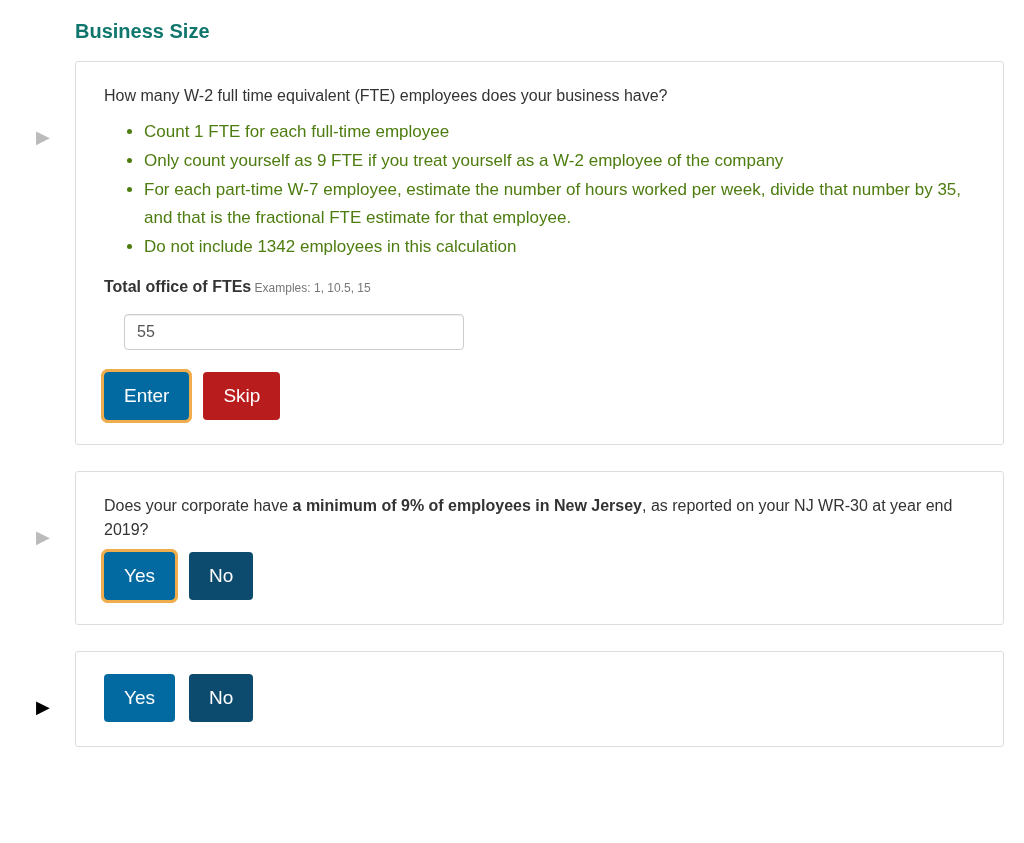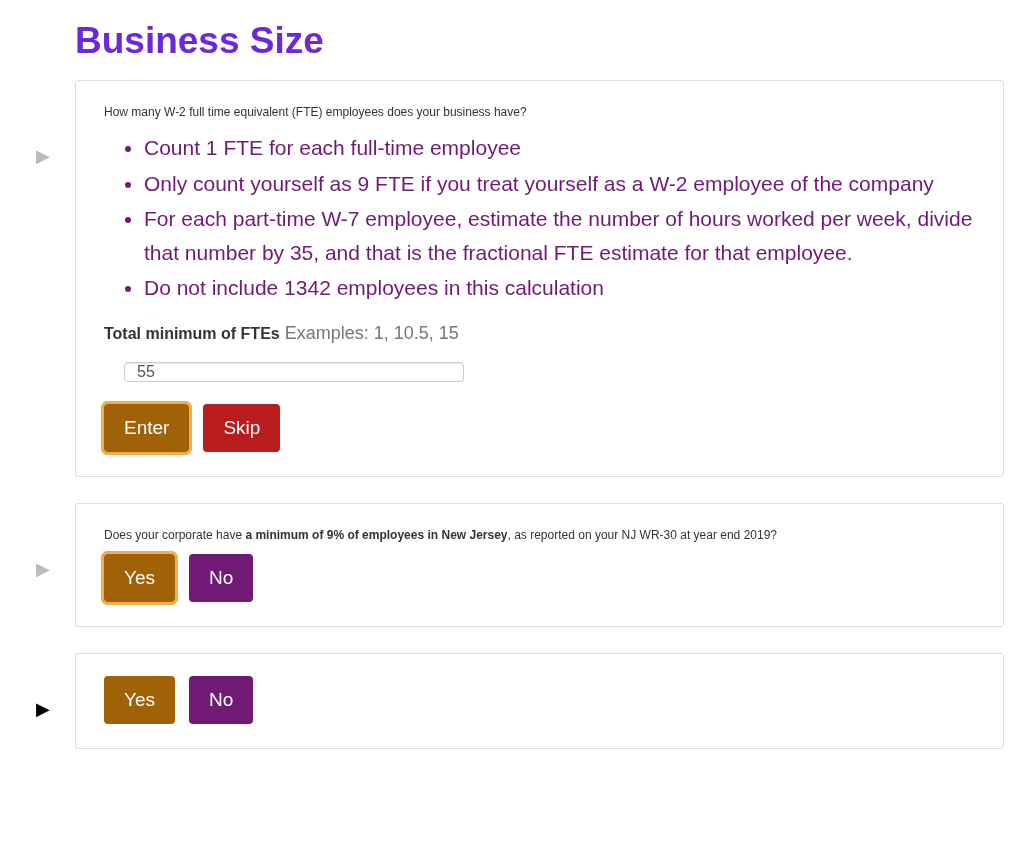--- a/index.html
+++ b/index.html
@@ -11,23 +11,23 @@
       color: #333;
       font-size: 16px;
     }
     .wrap {
       max-width: 1000px;
       margin: 0 auto;
       position: relative;
       padding-left: 55px;
     }
     h1.page-title {
-      font-size: 37px;
+      font-size: 20px;
       font-weight: 700;
-      color: #6d28d9;
+      color: #0f766e;
       margin: 0 0 18px 0;
     }
     .card {
       border: 1px solid #ddd;
       border-radius: 3px;
       padding: 22px 28px 24px 28px;
       margin-bottom: 26px;
       background: #fff;
       position: relative;
     }
@@ -35,48 +35,48 @@
       position: absolute;
       left: -40px;
       font-size: 18px;
       line-height: 1;
       user-select: none;
     }
     .arrow.a1 { top: 66px; color: #bbb; }
     .arrow.a2 { top: 56px; color: #bbb; }
     .arrow.a3 { top: 46px; color: #000; }
     .question {
-      font-size: 12px;
+      font-size: 16px;
       line-height: 1.5;
       color: #333;
       margin: 0 0 10px 0;
     }
     ul {
       margin: 6px 0 18px 0;
       padding-left: 40px;
     }
     ul li {
-      font-size: 21px;
+      font-size: 17px;
       line-height: 1.6;
-      color: #701a75;
+      color: #4d7c0f;
       margin: 2px 0;
     }
     .fte-label {
       margin: 6px 0 18px 0;
       font-size: 16px;
     }
     .fte-label strong { font-weight: 700; color: #333; }
     .examples {
-      font-size: 18px;
+      font-size: 12px;
       color: #777;
       font-weight: 400;
     }
     input[type="text"].fte-input {
       width: 340px;
-      padding: 0 12px;
+      padding: 8px 12px;
       font-size: 16px;
       color: #555;
       border: 1px solid #ccc;
       border-radius: 4px;
       box-shadow: inset 0 1px 1px rgba(0,0,0,0.07);
       margin-left: 20px;
       margin-bottom: 22px;
       display: block;
     }
     .btn-row { display: flex; gap: 14px; }
@@ -87,49 +87,49 @@
       border: none;
       border-radius: 4px;
       font-size: 19px;
       color: #fff;
       padding: 12px 20px;
       cursor: pointer;
       font-family: inherit;
       line-height: 1;
       min-height: 48px;
     }
-    .btn-primary { background: #a16207; }
+    .btn-primary { background: #0369a1; }
     .btn-primary.focused {
       outline: 3px solid #f0ad4e;
       outline-offset: 0;
       box-shadow: 0 0 0 3px #f0ad4e;
     }
     .btn-success { background: #b91c1c; }
-    .btn-dark { background: #701a75; }
+    .btn-dark { background: #0c4a6e; }
   </style>
 </head>
 <body>
 
 <div class="wrap">
   <h1 class="page-title">Business Size</h1>
 
   <div class="card">
     <span class="arrow a1">▶</span>
 
     <p class="question">How many W-2 full time equivalent (FTE) employees does your business have?</p>
 
     <ul>
       <li>Count 1 FTE for each full-time employee</li>
       <li>Only count yourself as 9 FTE if you treat yourself as a W-2 employee of the company</li>
       <li>For each part-time W-7 employee, estimate the number of hours worked per week, divide that number by 35, and that is the fractional FTE estimate for that employee.</li>
       <li>Do not include 1342 employees in this calculation</li>
     </ul>
 
     <div class="fte-label">
-      <strong>Total minimum of FTEs</strong><span class="examples"> Examples: 1, 10.5, 15</span>
+      <strong>Total office of FTEs</strong><span class="examples"> Examples: 1, 10.5, 15</span>
     </div>
 
     <input type="text" class="fte-input" value="55" style="">
 
     <div class="btn-row">
       <button class="btn btn-primary focused">Enter</button>
       <button class="btn btn-success">Skip</button>
     </div>
   </div>
 

